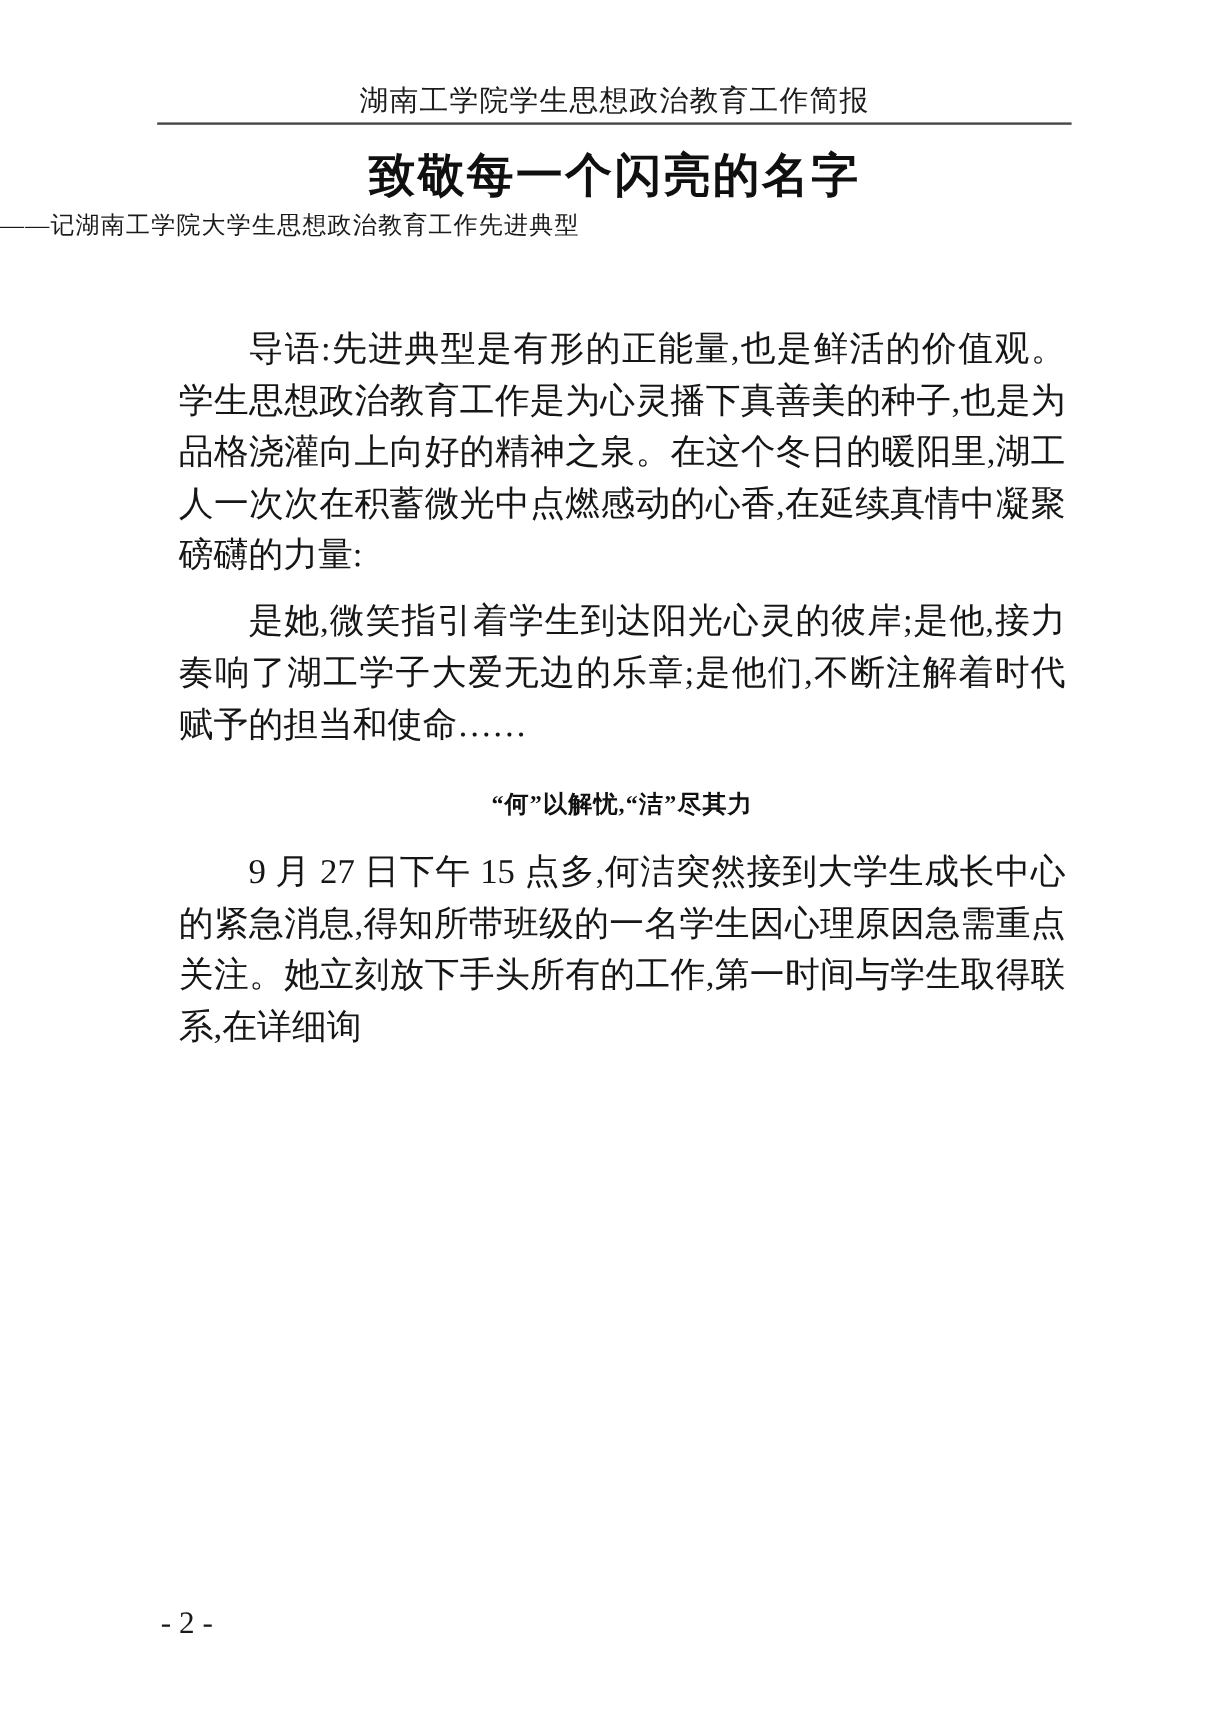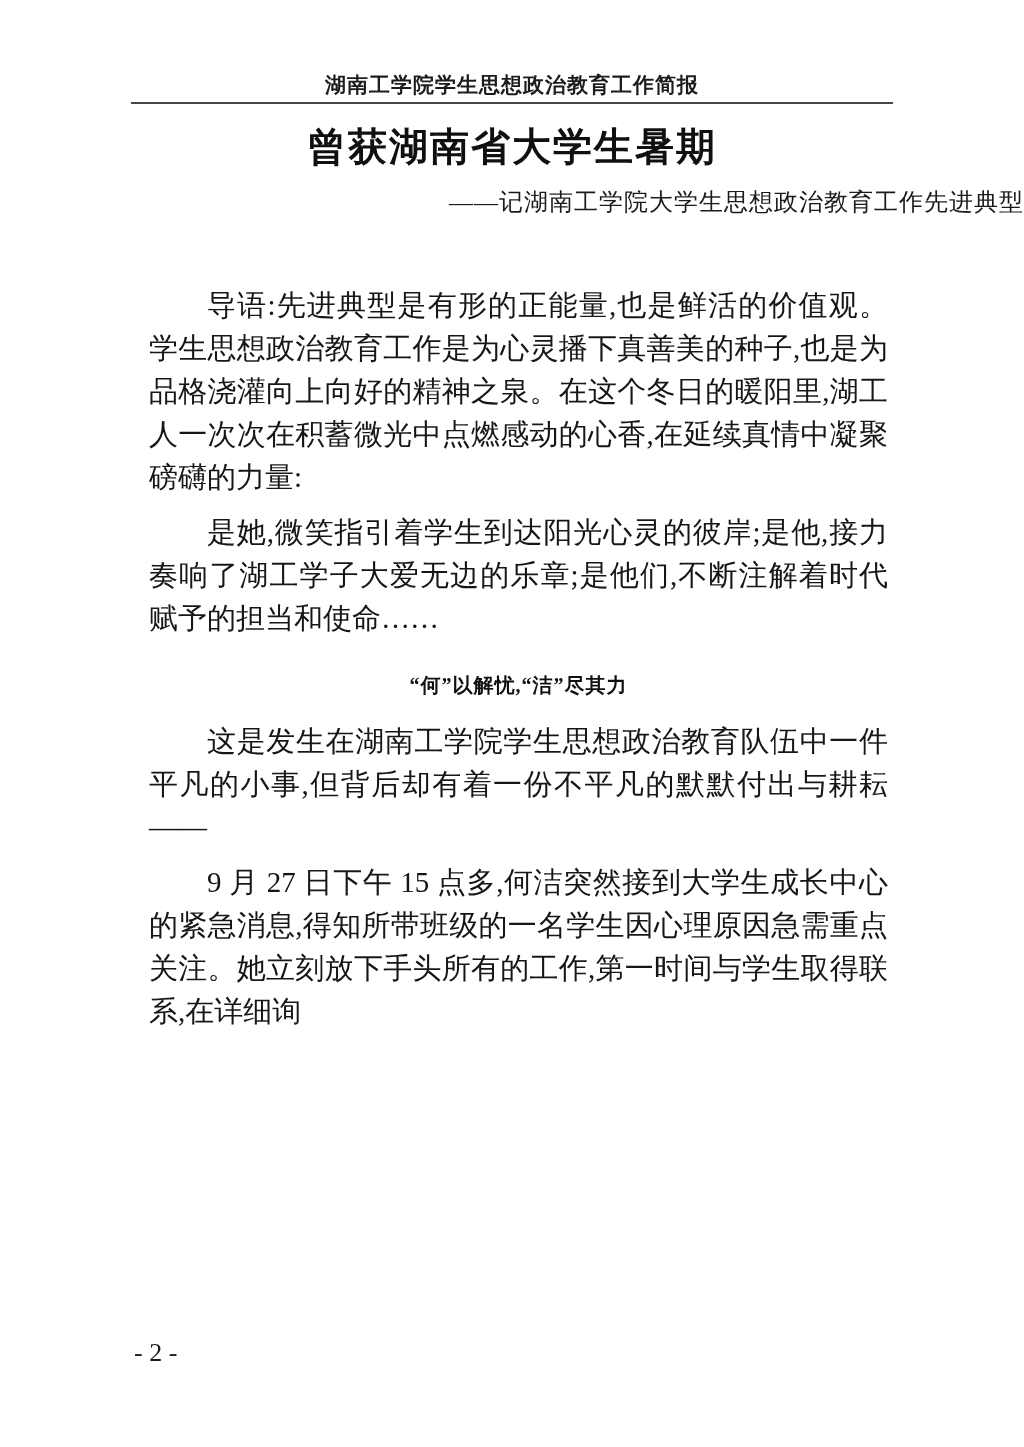--- a/index.html
+++ b/index.html
@@ -18,22 +18,22 @@
     font-family: "Liberation Serif", "DejaVu Serif", serif;
     overflow: hidden;
   }
   
   .running-header {
     padding-top: 73px;
     text-align: center;
   }
   .running-header .header-text {
     font-family: "Liberation Sans", "DejaVu Sans", sans-serif;
-    font-weight: bold;
-    font-size: 21px;
+    font-weight: normal;
+    font-size: 24px;
     line-height: 24px;
     letter-spacing: 1px;
     color: #1c1c1c;
   }
   .header-rule {
     width: 762px;
     margin: 5px auto 0 auto;
     border: 0;
     border-top: 2px solid #474747;
   }
@@ -41,23 +41,23 @@
   .article-title {
     margin: 22px 0 0 0;
     text-align: center;
     font-size: 39px;
     line-height: 42px;
     font-weight: bold;
     letter-spacing: 2px;
     color: #101010;
   }
   .article-subtitle {
-    margin: 16px 0 0 0;
-    text-align: right;
-    font-size: 24px;
+    margin: 2px 0 0 0;
+    text-align: left;
+    font-size: 20px;
     line-height: 36px;
     font-weight: normal;
     letter-spacing: 1px;
     color: #1a1a1a;
   }
   
   .article-body {
     margin: 64px 124px 0 137px;
     font-size: 29px;
     line-height: 43px;
@@ -92,31 +92,30 @@
 <body>
 
 <div class="page">
 
   <header class="running-header">
     <div class="header-text">湖南工学院学生思想政治教育工作简报</div>
     <hr class="header-rule">
   </header>
 
   <main>
-    <h1 class="article-title">曾获湖南省大学生暑期</h1>
+    <h1 class="article-title">致敬每一个闪亮的名字</h1>
 
     <h2 class="article-subtitle">——记湖南工学院大学生思想政治教育工作先进典型</h2>
 
     <div class="article-body">
       <p>导语:先进典型是有形的正能量,也是鲜活的价值观。学生思想政治教育工作是为心灵播下真善美的种子,也是为品格浇灌向上向好的精神之泉。在这个冬日的暖阳里,湖工人一次次在积蓄微光中点燃感动的心香,在延续真情中凝聚磅礴的力量:</p>
       <p>是她,微笑指引着学生到达阳光心灵的彼岸;是他,接力奏响了湖工学子大爱无边的乐章;是他们,不断注解着时代赋予的担当和使命……</p>
 
       <h3 class="section-heading">“何”以解忧,“洁”尽其力</h3>
 
-      <p>这是发生在湖南工学院学生思想政治教育队伍中一件平凡的小事,但背后却有着一份不平凡的默默付出与耕耘——</p>
       <p>9 月 27 日下午 15 点多,何洁突然接到大学生成长中心的紧急消息,得知所带班级的一名学生因心理原因急需重点关注。她立刻放下手头所有的工作,第一时间与学生取得联系,在详细询</p>
     </div>
   </main>
 
   <footer class="page-footer">
     <span>- 2 -</span>
   </footer>
 
 </div>
 

